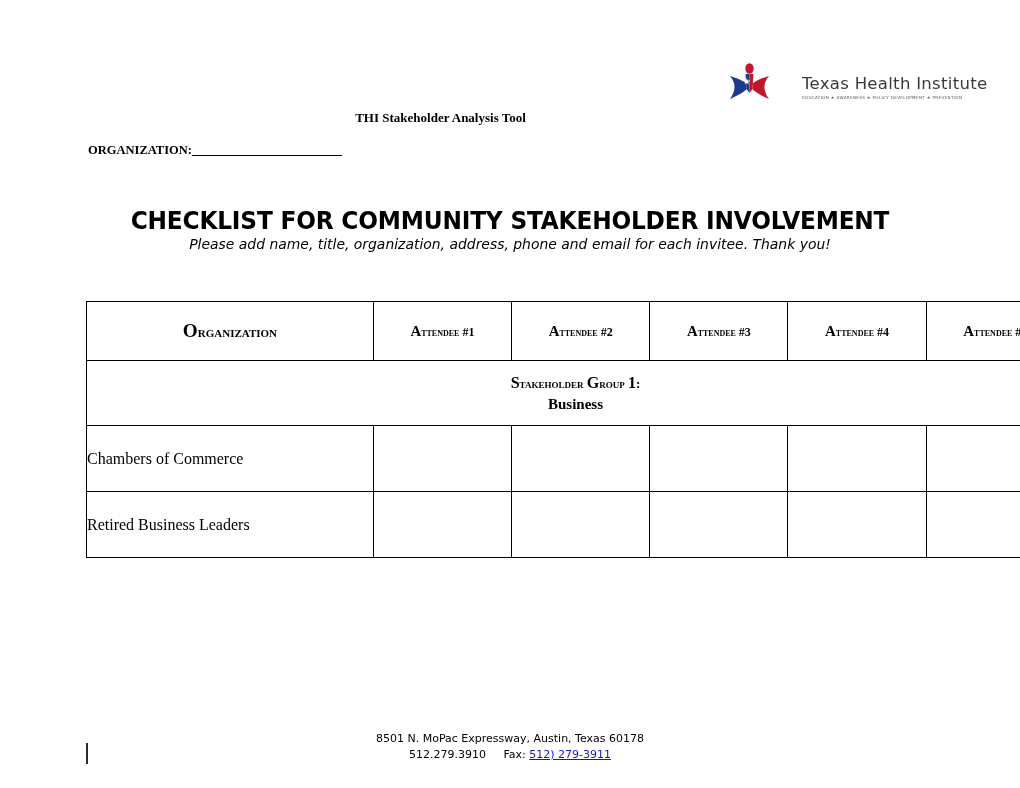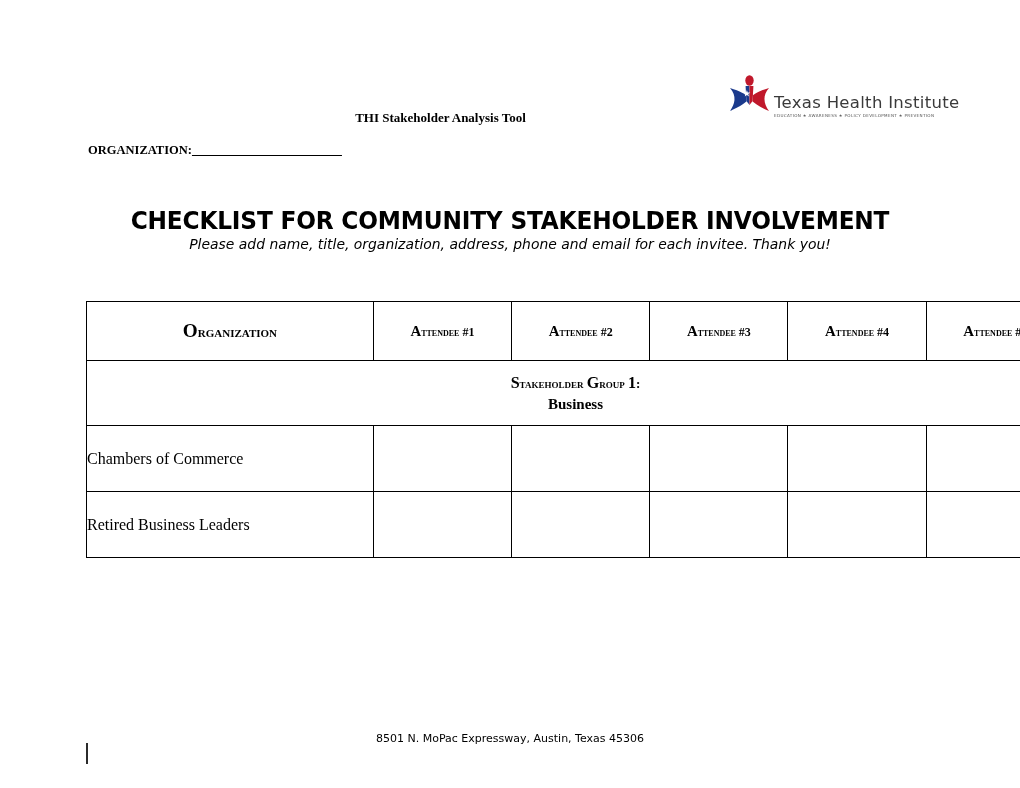--- a/index.html
+++ b/index.html
@@ -13,25 +13,26 @@
     position: relative;
     font-family: "Liberation Serif", serif;
     color: #000000;
     overflow: hidden;
   }
 
   
   #logo-block {
     position: absolute;
     left: 728px;
-    top: 70px;
+    top: 60px;
     width: 200px;
     height: 48px;
     display: flex;
-    align-items: flex-end;
+    align-items: center;
+    gap: 28px;
   }
   #logo-mark {
     width: 44px;
     height: 44px;
     position: relative;
     flex: 0 0 auto;
   }
   #logo-mark svg { display: block; }
   #logo-text-wrap {
     margin-left: 2px;
@@ -278,14 +279,15 @@
       <td class="cell-empty"></td>
       <td class="cell-empty"></td>
       <td class="cell-empty"></td>
     </tr>
 
   </tbody>
 </table>
 
 <div id="change-bar"></div>
 <div id="footer">
-  <div>8501 N. MoPac Expressway, Austin, Texas 45306</div>
+  <div>8501 N. MoPac Expressway, Austin, Texas 60178</div>
+  <div class="phone-row"><span>512.279.3910</span><span>     </span><span>Fax:</span><span> </span><span class="fax-link">512) 279-3911</span></div>
 </div>
 
 </body></html>

